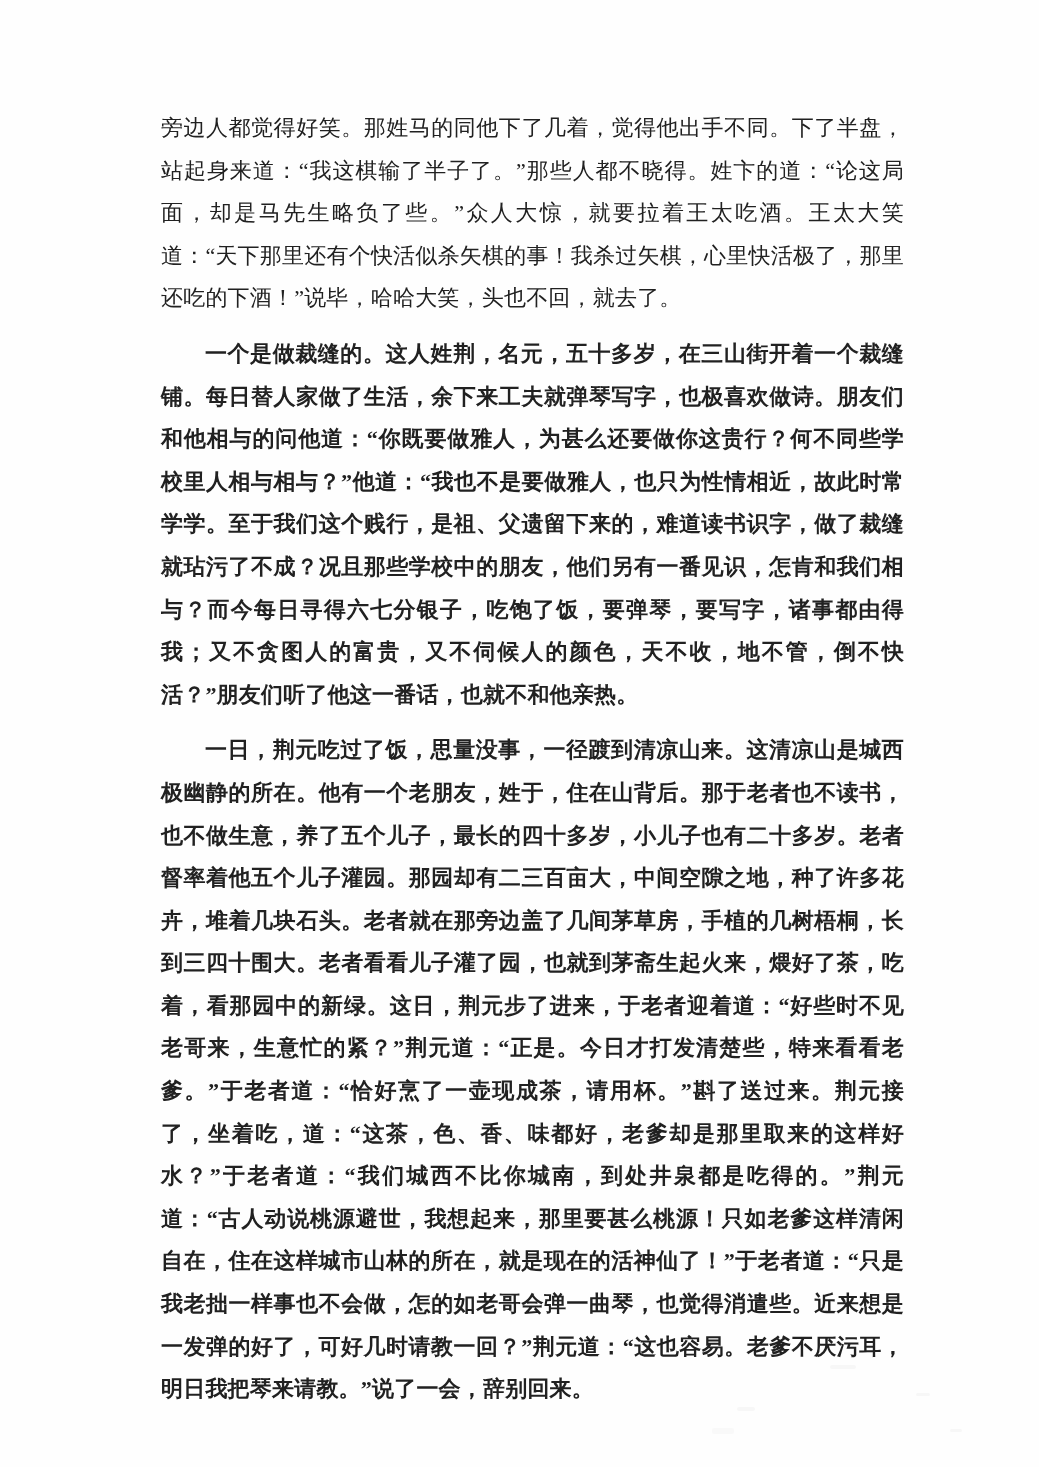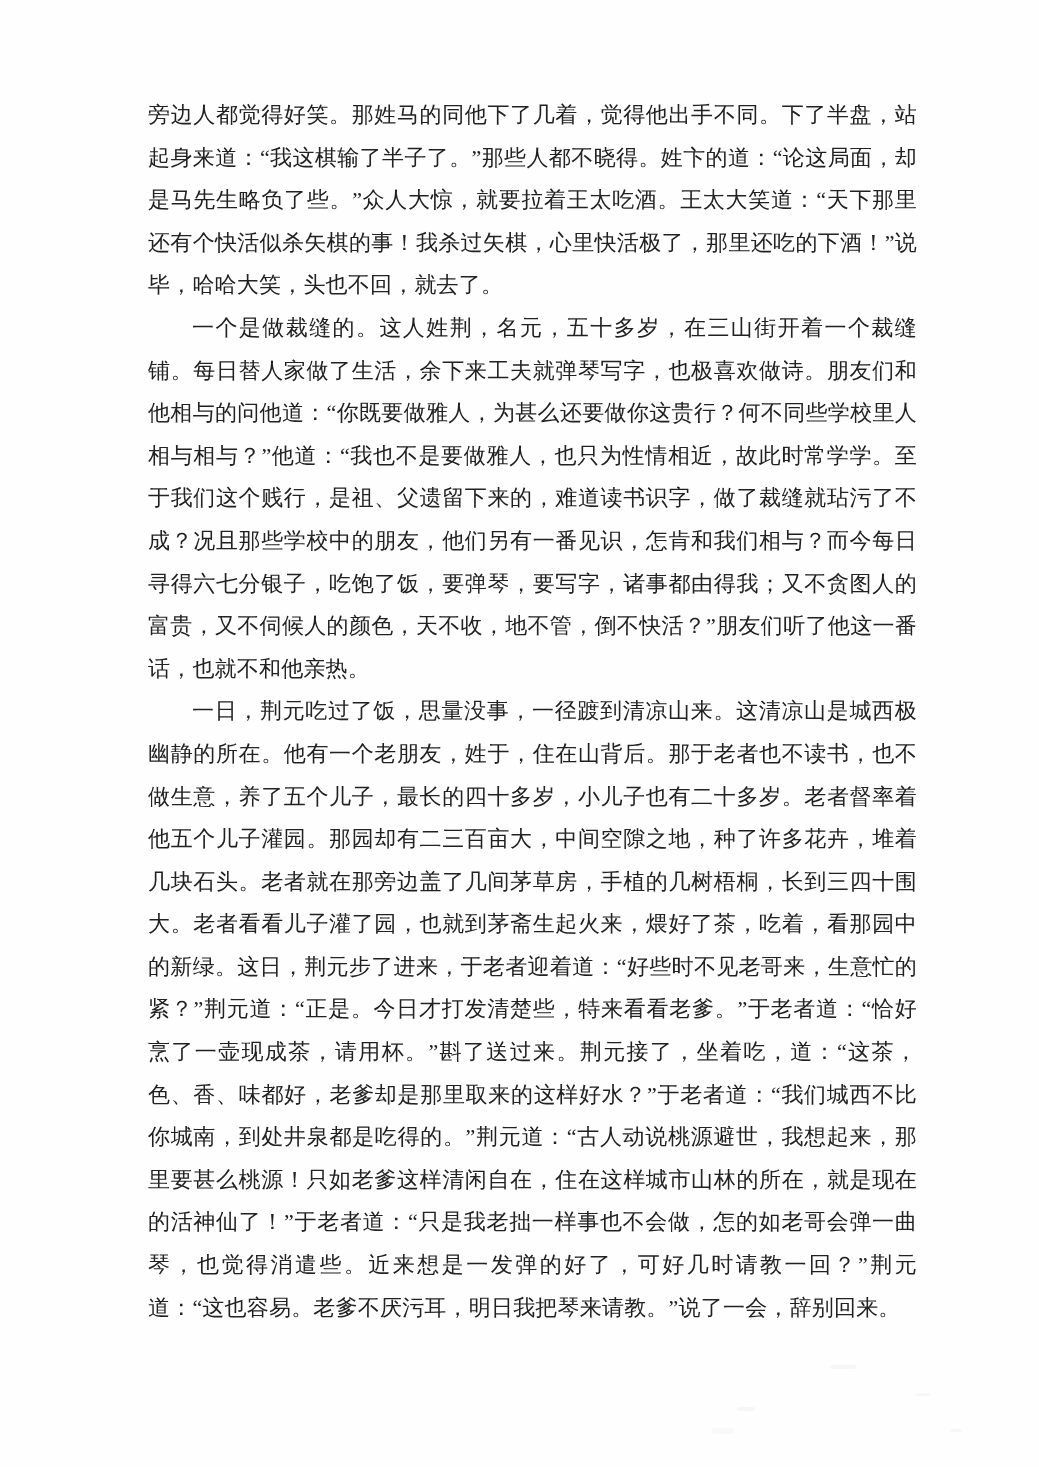--- a/index.html
+++ b/index.html
@@ -28,25 +28,26 @@
     top: 94px;
     width: 769px;
     color: #212121;
     font-size: 22px;
     line-height: 42.6px;
     text-align: justify;
     text-align-last: left;
     letter-spacing: 0.2px;
   }
   .para {
-    margin: 0;
+    margin: 13px;
     padding: 0;
   }
   .para.indent {
     text-indent: 2em;
+    font-weight: bold;
   }
   
   .smudge {
     position: absolute;
     background: rgba(120, 120, 120, 0.05);
     border-radius: 2px;
   }
   .smudge.s1 { left: 830px; top: 1365px; width: 26px; height: 4px; }
   .smudge.s3 { left: 916px; top: 1393px; width: 14px; height: 3px; }
   .smudge.s4 { left: 737px; top: 1407px; width: 18px; height: 4px; }

